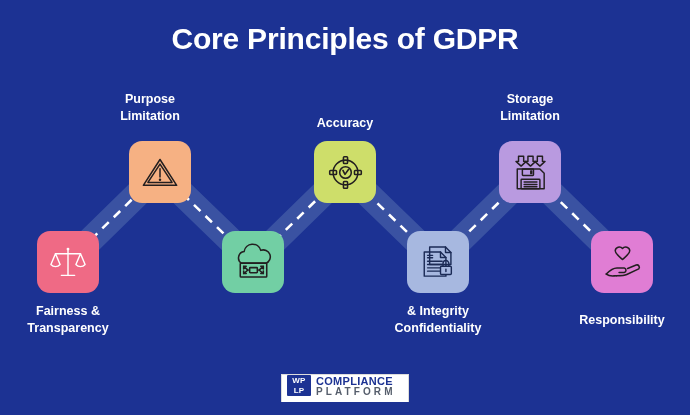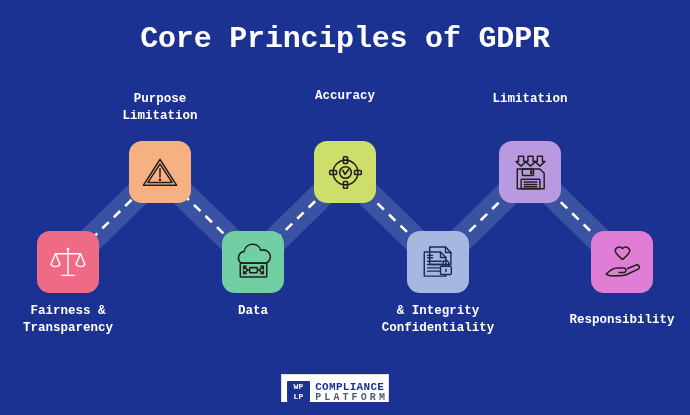--- a/index.html
+++ b/index.html
@@ -6,21 +6,21 @@
     margin: 0;
     padding: 0;
     background: #ffffff;
   }
   #infographic {
     position: relative;
     width: 690px;
     height: 415px;
     background: #1c3293;
     overflow: hidden;
-    font-family: Liberation Mono, monospace;
+    font-family: Liberation Sans, sans-serif;
   }
 
   
   #title {
     position: absolute;
     top: 22px;
     left: 0;
     width: 690px;
     text-align: center;
     color: #ffffff;
@@ -61,26 +61,26 @@
     line-height: 17px;
     text-align: center;
     width: 150px;
   }
 
   
   #logo {
     position: absolute;
     left: 281px;
     top: 374px;
-    width: 108px;
+    width: 128px;
     height: 29px;
     background: #ffffff;
     border: 1px solid #dcdcdc;
     display: flex;
-    align-items: flex-end;
+    align-items: flex-start;
     box-sizing: border-box;
     padding-left: 5px;
   }
   #logo-mark {
     width: 24px;
     height: 21px;
     background: #1c3293;
     color: #ffffff;
     font-size: 8px;
     font-weight: bold;
@@ -155,56 +155,55 @@
   <div class="tile" style="left:129px; top:141px; background:#f6b183;">
     <span>
       <svg width="40" height="40" viewBox="0 0 48 48" fill="none" stroke="#231f20" stroke-width="1.8" stroke-linecap="round" stroke-linejoin="round">
         <path d="M24 9 L44 40 L4 40 Z"></path>
         <path d="M24 14.5 L38.5 36.5 L9.5 36.5 Z"></path>
         <line x1="24" y1="20" x2="24" y2="30"></line>
         <circle cx="24" cy="33.3" r="1.5" fill="#231f20" stroke="none"></circle>
       </svg>
     </span>
   </div>
-  <div class="caption" style="left:85px; top:91px;">
+  <div class="caption" style="left:75px; top:91px;">
     <div>Purpose</div>
     <div>Limitation</div>
   </div>
 
   <div class="tile" style="left:222px; top:231px; background:#72cfa4;">
     <span>
       <svg width="41" height="41" viewBox="0 0 48 48" fill="none" stroke="#231f20" stroke-width="1.8" stroke-linecap="round" stroke-linejoin="round">
         <path d="M10 25 A7.5 7.5 0 0 1 13 11.2 A10 10 0 0 1 32.5 9.8 A7.8 7.8 0 0 1 38.5 25 Z"></path>
         <rect x="8.5" y="24.5" width="31" height="16.5" rx="1"></rect>
         <path d="M12.5 28.5 L17.5 33 M12.5 28.5 L12.5 31.5 M12.5 28.5 L15.5 28.5"></path>
         <path d="M35.5 28.5 L30.5 33 M35.5 28.5 L35.5 31.5 M35.5 28.5 L32.5 28.5"></path>
         <path d="M12.5 37 L17.5 32.8 M12.5 37 L12.5 34 M12.5 37 L15.5 37"></path>
         <path d="M35.5 37 L30.5 32.8 M35.5 37 L35.5 34 M35.5 37 L32.5 37"></path>
         <rect x="19.5" y="30" width="9" height="6" rx="0.8"></rect>
       </svg>
     </span>
   </div>
   <div class="caption" style="left:178px; top:303px;">
-    <div>Data</div>
   </div>
 
   <div class="tile" style="left:314px; top:141px; background:#cede6a;">
     <span>
       <svg width="41" height="41" viewBox="0 0 48 48" fill="none" stroke="#231f20" stroke-width="1.8" stroke-linecap="round" stroke-linejoin="round">
         <circle cx="24" cy="24" r="14.5"></circle>
         <circle cx="24" cy="24" r="6.8"></circle>
         <path d="M21 21.5 L23.4 26.2 L27.5 20.5" stroke-width="1.9"></path>
         <rect x="21.6" y="5.5" width="4.8" height="8" rx="1"></rect>
         <rect x="21.6" y="34.5" width="4.8" height="8" rx="1"></rect>
         <rect x="5.5" y="21.6" width="8" height="4.8" rx="1"></rect>
         <rect x="34.5" y="21.6" width="8" height="4.8" rx="1"></rect>
       </svg>
     </span>
   </div>
-  <div class="caption" style="left:270px; top:88px;text-align:center;">
+  <div class="caption" style="left:270px; top:115px;text-align:center;">
     <div>Accuracy</div>
   </div>
 
   <div class="tile" style="left:407px; top:231px; background:#a7b8e0;">
     <span>
       <svg width="40" height="40" viewBox="0 0 48 48" fill="none" stroke="#1b2a55" stroke-width="1.7" stroke-linecap="round" stroke-linejoin="round">
         <path d="M14 6 L33 6 L39.5 12.5 L39.5 27 L14 27 Z"></path>
         <path d="M33 6 L33 12.5 L39.5 12.5"></path>
         <path d="M7.5 12 L27 12 L33.5 18.5 L33.5 41 L7.5 41 Z"></path>
         <path d="M27 12 L27 18.5 L33.5 18.5"></path>
@@ -235,20 +234,21 @@
         <rect x="14.5" y="20" width="13" height="7.5" rx="0.8"></rect>
         <rect x="23.5" y="21.5" width="2.8" height="4.5" rx="0.6" fill="#231f20" stroke="none"></rect>
         <rect x="13" y="32" width="22" height="11" rx="0.8"></rect>
         <line x1="16.5" y1="35.2" x2="31.5" y2="35.2"></line>
         <line x1="16.5" y1="38" x2="31.5" y2="38"></line>
         <line x1="16.5" y1="40.7" x2="31.5" y2="40.7"></line>
       </svg>
     </span>
   </div>
   <div class="caption" style="left:455px; top:91px;">
+    <div>Storage</div>
     <div>Limitation</div>
   </div>
 
   <div class="tile" style="left:591px; top:231px; background:#e07dd4;">
     <span>
       <svg width="41" height="41" viewBox="0 0 48 48" fill="none" stroke="#231f20" stroke-width="1.8" stroke-linecap="round" stroke-linejoin="round">
         <path d="M24 20.5 C19 16 15.5 13.5 15.5 10.3 A4.8 4.8 0 0 1 24 7.6 A4.8 4.8 0 0 1 32.5 10.3 C32.5 13.5 29 16 24 20.5 Z"></path>
         <path d="M5 37.5 C9 33.5 13 30.5 17.5 30.5 L26 30.5 A2.6 2.6 0 0 1 26 35.6 L20 35.6"></path>
         <path d="M17 39.5 C21.5 39.5 26 39.5 29 38 L43 31.5 A2.8 2.8 0 0 0 40 27 L30 31"></path>
         <path d="M5 37.5 C9.5 41 13 39.5 17 39.5"></path>

